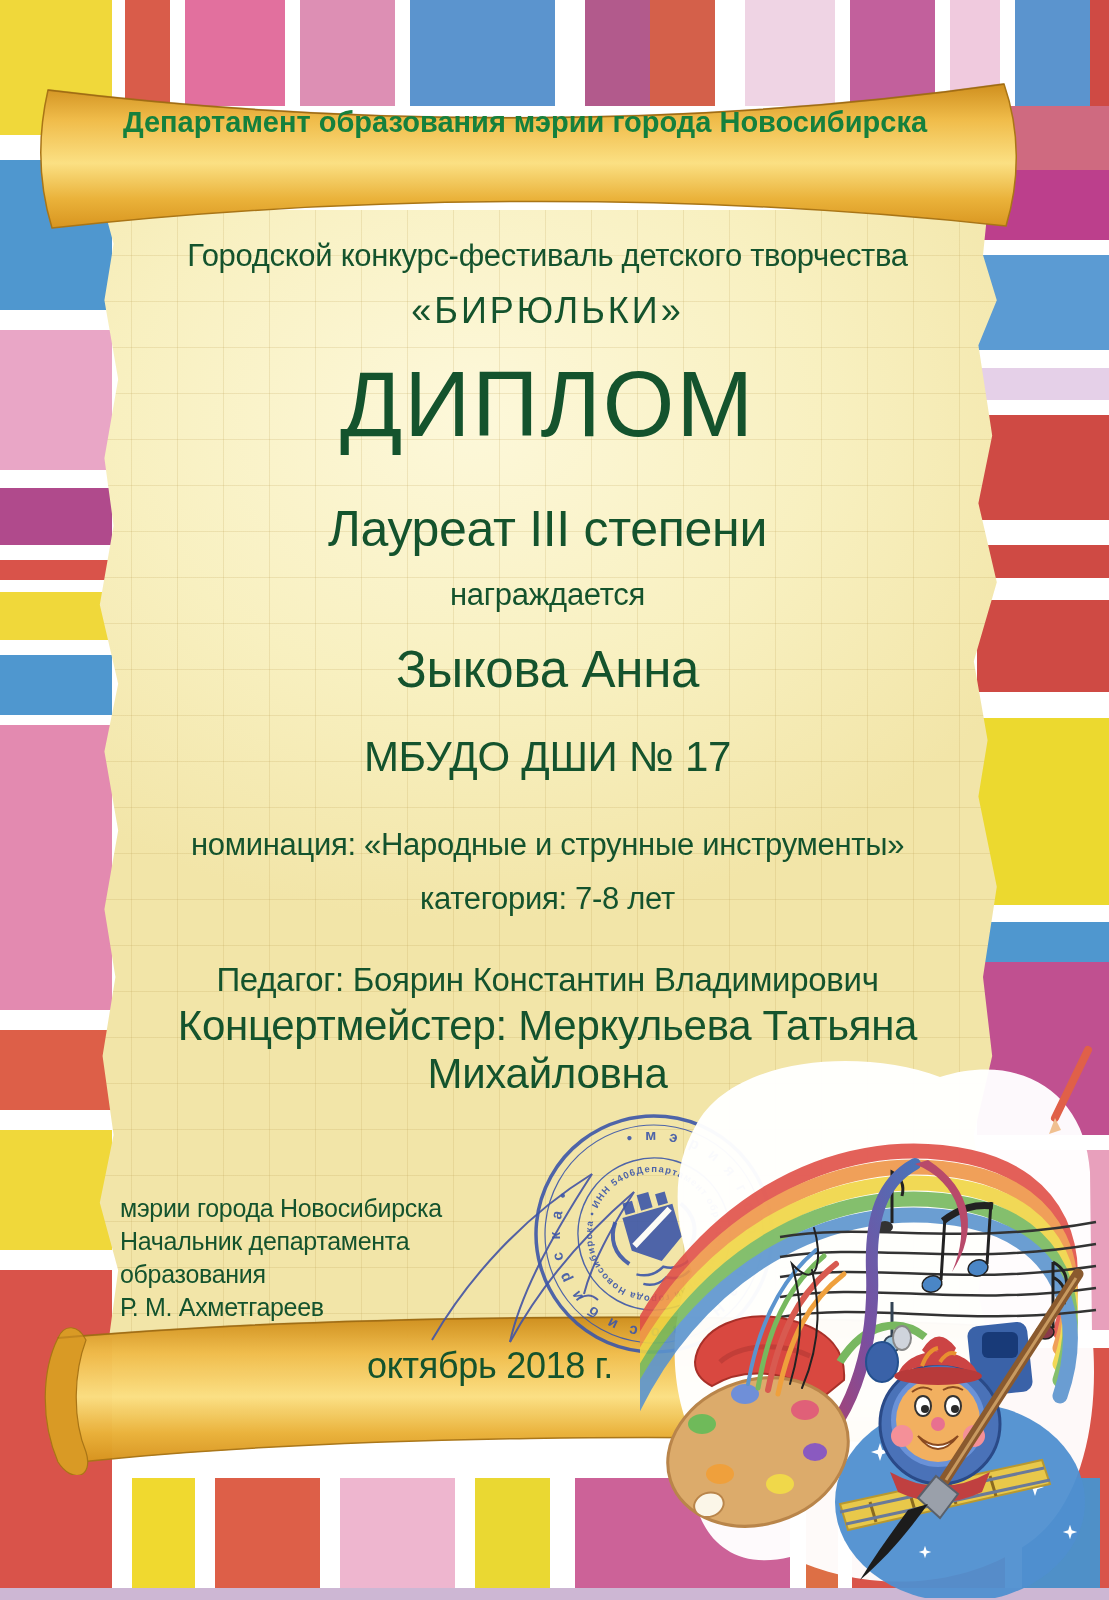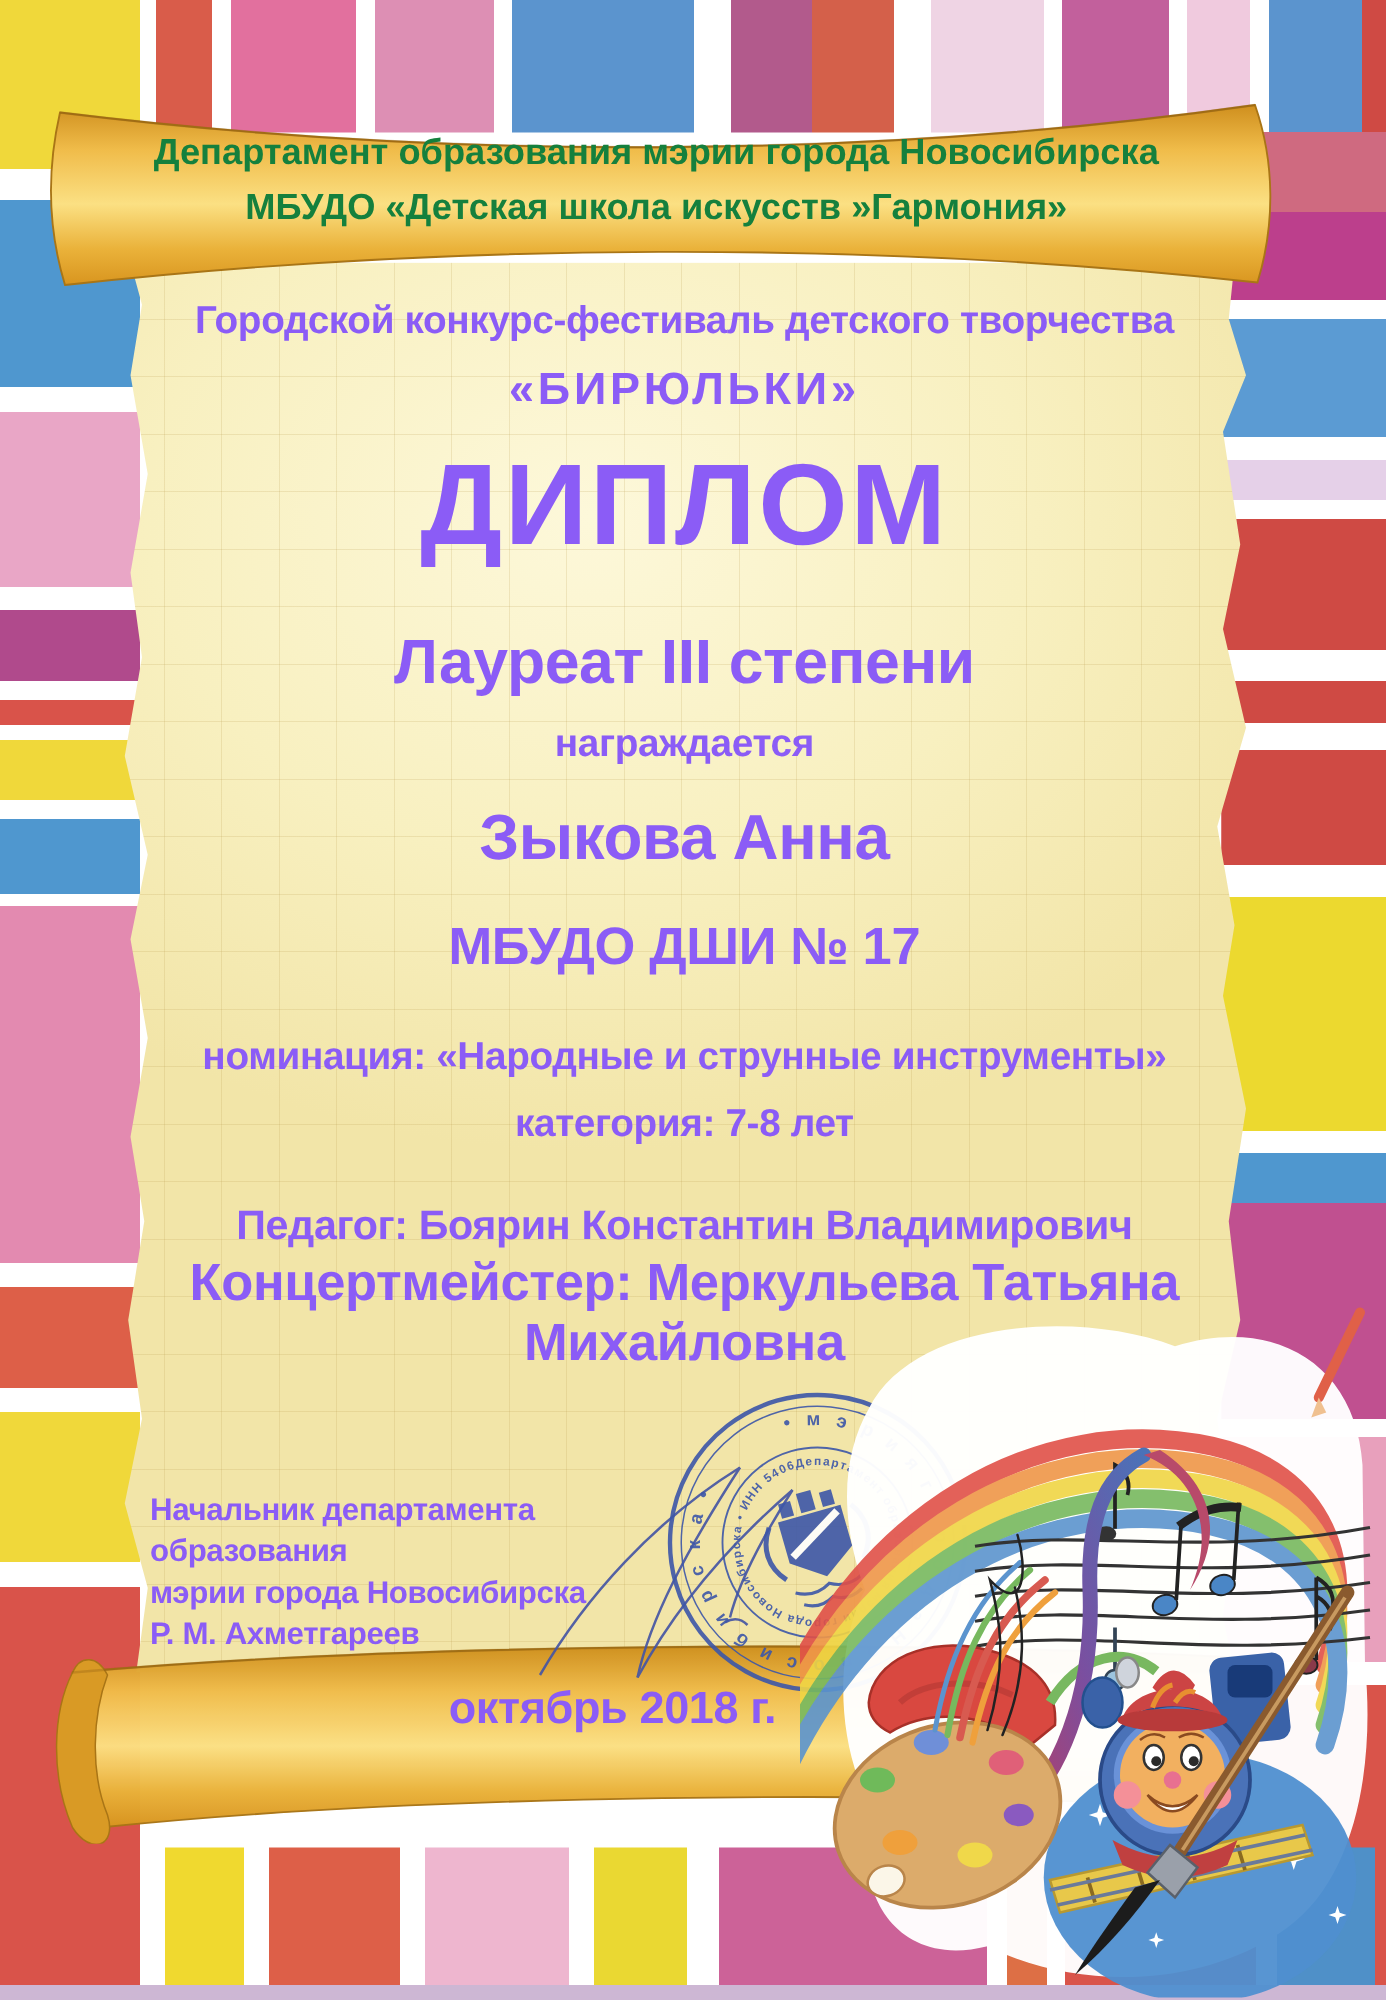--- a/index.html
+++ b/index.html
@@ -46,21 +46,21 @@
     background:
       repeating-linear-gradient(to right, rgba(0,0,0,0) 0 45px, rgba(186,156,80,.20) 45px 46px),
       repeating-linear-gradient(to bottom, rgba(0,0,0,0) 0 45px, rgba(186,156,80,.20) 45px 46px),
       radial-gradient(ellipse 70% 45% at 42% 18%, #fdf8da 0%, #f8f0c0 55%, #f2e5a8 100%);
     clip-path:polygon(2% 0%,98% 0%,97.5% 4%,99% 8%,97% 12%,98.5% 20%,97% 26%,99% 33%,
       96.5% 40%,98% 47%,97% 52%,99% 60%,97.5% 68%,98.5% 75%,96.5% 82%,98% 90%,97% 96%,
       98% 100%,2.5% 100%,3.5% 94%,1.5% 88%,3% 82%,1.8% 75%,3.2% 68%,2% 62%,3.5% 55%,
       2% 48%,3.5% 42%,1.5% 35%,3% 28%,2% 22%,3.5% 15%,2% 8%,3% 3%);
     filter:drop-shadow(2px 3px 2px rgba(140,90,20,.35));}
   
-  .txt{color:#8b5cf6;font-weight:bold;text-align:center;letter-spacing:-0.3px;}
+  .txt{color:#14532d;font-weight:normal;text-align:center;letter-spacing:-0.3px;}
   .banner-text{left:60px;top:100px;width:930px;font-size:29px;line-height:44px;color:#15803d;font-weight:bold;text-align:center;}
   .fest1{left:90px;top:238px;width:915px;font-size:31px;}
   .fest2{left:90px;top:290px;width:915px;font-size:36px;letter-spacing:3px;}
   .diploma{left:90px;top:352px;width:915px;font-size:92px;letter-spacing:2px;}
   .degree{left:90px;top:462px;width:915px;font-size:50px;margin-top:38px;}
   .awarded{left:90px;top:577px;width:915px;font-size:31px;}
   .recipient{left:90px;top:640px;width:915px;font-size:51px;}
   .school{left:90px;top:733px;width:915px;font-size:42px;}
   .nomination{left:90px;top:827px;width:915px;font-size:31px;}
   .category{left:90px;top:881px;width:915px;font-size:31px;}
@@ -263,36 +263,35 @@
         <stop offset="0.8" stop-color="#eab23a"></stop>
       <stop offset="1" stop-color="#d8951f"></stop>
     </linearGradient>
   </defs>
   <path d="M12,14 C320,52 660,52 968,8 C984,54 984,104 970,150 C660,116 320,118 16,152 C2,106 2,58 12,14 Z" fill="url(#gA)" stroke="#a97516" stroke-width="1.5"></path>
   <path d="M12,14 C320,52 660,52 968,8" fill="none" stroke="#8a5a10" stroke-width="2" opacity="0.3"></path>
 </svg>
 
 <div class="abs banner-text">
   <div>Департамент образования мэрии города Новосибирска</div>
-  <div>МБУДО «Детская школа искусств »Гармония»</div>
 </div>
 
 <div class="abs txt fest1">Городской конкурс-фестиваль детского творчества</div>
 <div class="abs txt fest2">«БИРЮЛЬКИ»</div>
 <div class="abs txt diploma">ДИПЛОМ</div>
 <div class="abs txt degree">Лауреат III степени</div>
 <div class="abs txt awarded">награждается</div>
 <div class="abs txt recipient">Зыкова Анна</div>
 <div class="abs txt school">МБУДО ДШИ № 17</div>
 <div class="abs txt nomination">номинация: «Народные и струнные инструменты»</div>
 <div class="abs txt category">категория: 7-8 лет</div>
 <div class="abs txt teacher">Педагог: Боярин Константин Владимирович</div>
 <div class="abs txt concert">Концертмейстер: Меркульева Татьяна Михайловна</div>
 
 <div class="abs txt sigblock">
+  <div>мэрии города Новосибирска</div>
   <div>Начальник департамента образования</div>
-  <div>мэрии города Новосибирска</div>
   <div>Р. М. Ахметгареев</div>
 </div>
 
 <div class="abs txt dateblock">
   <div>октябрь 2018 г.</div>
 </div>
 
 </body></html>

